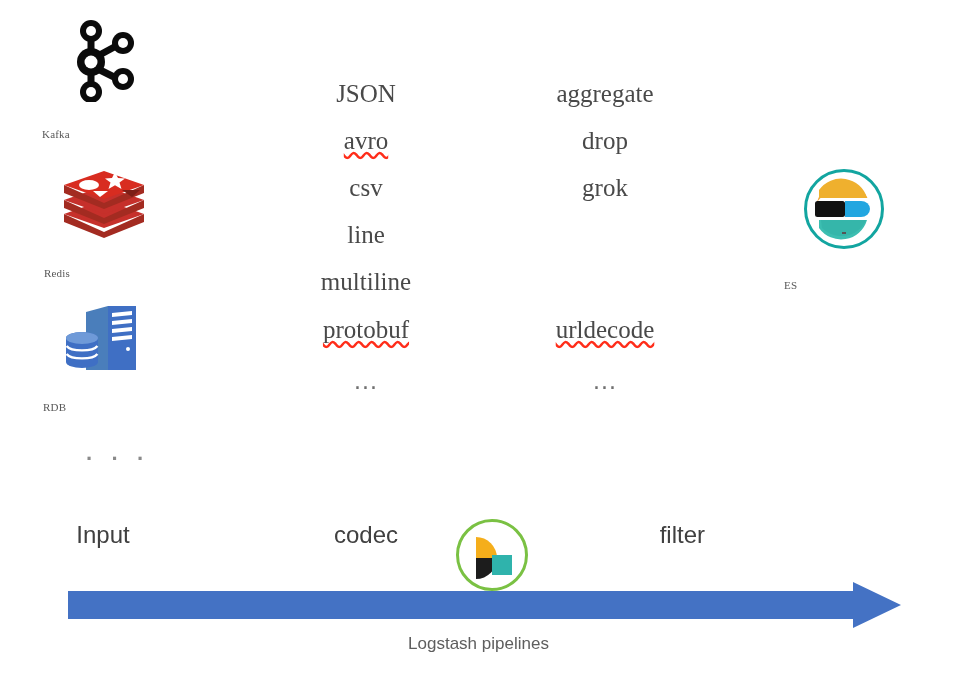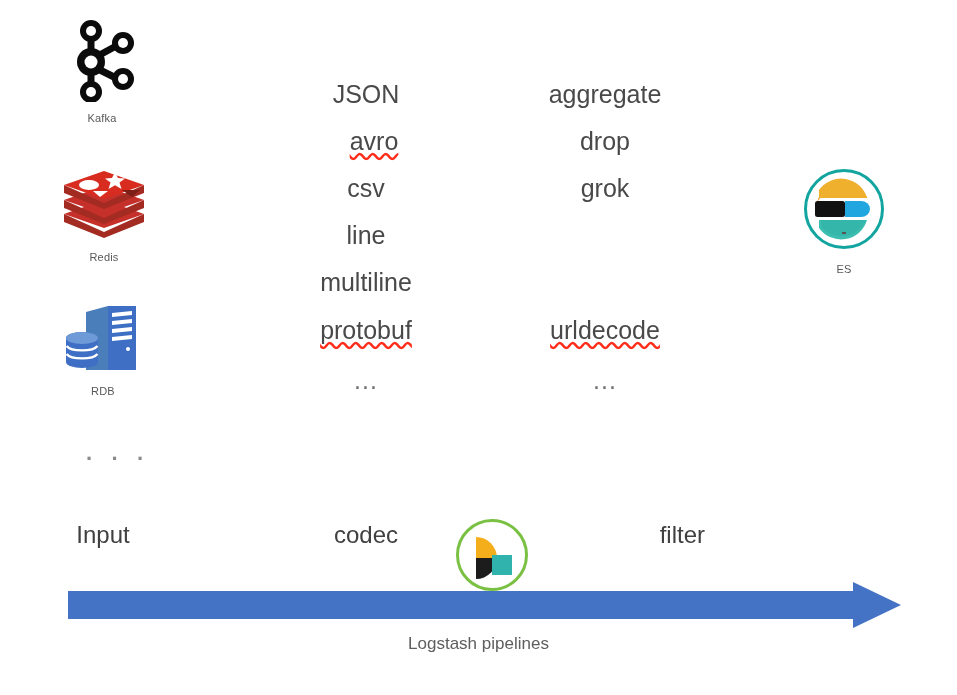--- a/index.html
+++ b/index.html
@@ -17,35 +17,36 @@
     height: 695px;
     background: #ffffff;
     overflow: hidden;
   }
   .abs { position: absolute; }
 
   
   .src-caption {
     position: absolute;
     width: 120px;
-    text-align: center;
+    text-align: left;
     font-size: 11px;
     color: #585858;
-    font-family: Liberation Sans, sans-serif;
+    font-family: Liberation Serif, serif;
     letter-spacing: .2px;
+    margin-top: 16px;
   }
 
   
   .word {
     position: absolute;
     width: 260px;
     text-align: center;
     font-size: 25px;
     color: #494949;
-    font-family: Liberation Sans, sans-serif;
+    font-family: Liberation Serif, serif;
     white-space: nowrap;
   }
   .word.misspelled {
     text-decoration: underline wavy #ff2d1a;
     text-decoration-skip-ink: none;
     text-underline-offset: 2px;
   }
   .dots {
     position: absolute;
     width: 260px;
@@ -158,21 +159,21 @@
           <path d="M2.6 50 a16 6 0 0 0 30.8 0"></path>
         </g>
       </g>
     </svg>
   </div>
   <div class="src-caption" style="left:43px; top:385px;">RDB</div>
 
   <div class="small-ellipsis" style="left:86px; top:448px;">· · ·</div>
 
   <div class="word" style="left:236px; top:80px;">JSON</div>
-  <div class="word misspelled" style="left:244px; top:127px;">avro</div>
+  <div class="word misspelled" style="left:236px; top:127px;">avro</div>
   <div class="word" style="left:236px; top:174px;">csv</div>
   <div class="word" style="left:236px; top:221px;">line</div>
   <div class="word" style="left:236px; top:268px;">multiline</div>
   <div class="word misspelled" style="left:236px; top:316px;">protobuf</div>
   <div class="dots" style="left:236px; top:366px;">...</div>
 
   <div class="word" style="left:475px; top:80px;">aggregate</div>
   <div class="word" style="left:475px; top:127px;">drop</div>
   <div class="word" style="left:475px; top:174px;text-align:center;">grok</div>
   <div class="word misspelled" style="left:475px; top:316px;">urldecode</div>

